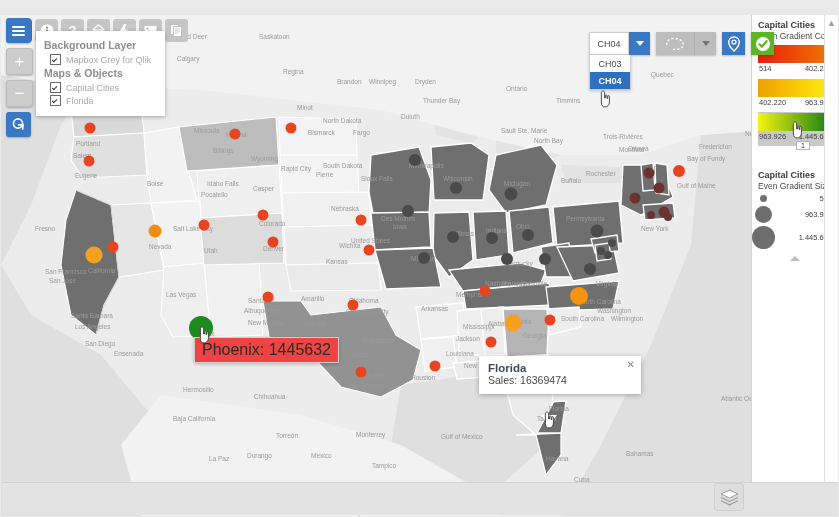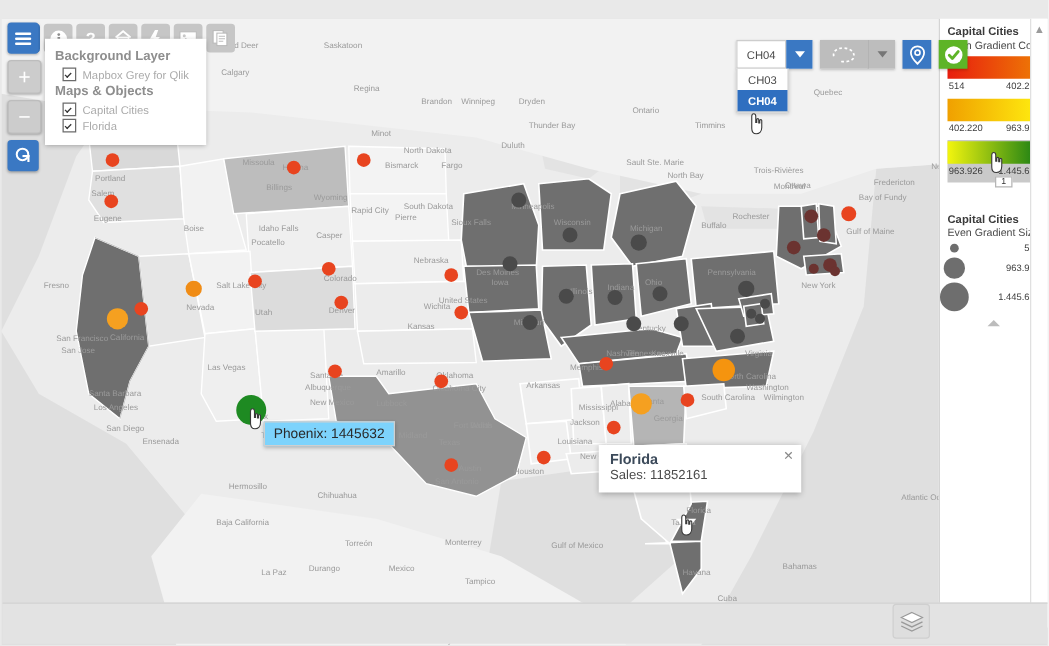--- a/index.html
+++ b/index.html
@@ -111,22 +111,22 @@
   .btn24.grey{background:#c6c6c6;}
   .dots{display:flex;gap:2.5px;}
   .dots i{width:3px;height:3px;background:#fff;border-radius:50%;display:block;}
 
   .searchbox{position:absolute;left:131px;bottom:3px;width:620px;height:26px;background:#fff;border:1px solid #cfcfcf;z-index:37;}
   .searchchev{position:absolute;right:6px;top:7px;font-size:10px;color:#a8a8a8;}
   .layersbtn{position:absolute;left:713px;bottom:5px;width:28px;height:26px;background:#dedede;
      border:1px solid #cfcfcf;border-radius:3px;display:flex;align-items:center;justify-content:center;z-index:39;}
 
   
-  .tip-phoenix{position:absolute;left:210px;top:322px;background:#7dd3fc;border:1px solid #cfcfcf;
-     padding:3px 7px;font-size:11px;color:#2a2a2a;box-shadow:0 1px 3px rgba(0,0,0,.25);z-index:36;
+  .tip-phoenix{position:absolute;left:193px;top:322px;background:#ef4444;border:1px solid #cfcfcf;
+     padding:3px 7px;font-size:16px;color:#2a2a2a;box-shadow:0 1px 3px rgba(0,0,0,.25);z-index:36;
      font-family:"Liberation Sans",sans-serif;}
   .infowin{position:absolute;left:478px;top:341px;width:144px;background:#fff;
      box-shadow:0 1px 5px rgba(0,0,0,.3);padding:6px 9px 7px 9px;z-index:36;}
   .infowin .nm{font-size:11.5px;font-weight:bold;color:#3c4a5a;}
   .infowin .ln{font-size:10.5px;color:#4a4a4a;line-height:1.25;}
   .infowin .cls{position:absolute;right:6px;top:3px;font-size:10px;color:#888;cursor:pointer;}
   .infotail{position:absolute;left:540px;top:400px;width:0;height:0;
      border-left:8px solid transparent;border-right:8px solid transparent;border-top:10px solid #fff;z-index:36;}
 
   
@@ -415,21 +415,21 @@
           <div class="mk" style="left: 667px; top: 202px; width: 8px; height: 8px; background: rgb(107, 51, 48);"></div>
           <div class="mk" style="left: 650px; top: 200px; width: 8px; height: 8px; background: rgb(107, 51, 48);"></div>
         </div>
 
       <div class="tip-phoenix">Phoenix: 1445632</div>
 
       <div class="infotail"></div>
       <div class="infowin">
         <span class="cls">✕</span>
         <div class="nm">Florida</div>
-        <div class="ln">Sales: 11852161</div>
+        <div class="ln">Sales: 16369474</div>
       </div>
 
       <svg class="cur" style="left:542px;top:396px;" width="14" height="18" viewBox="0 0 14 18">
         <path d="M4,1 C5.2,1 5.6,2 5.6,3 L5.6,8 L6.4,8 L6.4,5.6 C6.4,4.6 8,4.6 8,5.6 L8,8.4 L8.8,8.4 L8.8,6.4 C8.8,5.4 10.4,5.4 10.4,6.4 L10.4,12 C10.4,15 8.6,17 6,17 C3.6,17 2.4,15.4 2.4,12.6 L2.4,3 C2.4,2 2.8,1 4,1 Z" fill="#ffffff" stroke="#3a3a3a" stroke-width="0.9"></path>
       </svg>
 
       <svg class="cur" style="left:197px;top:311px;" width="14" height="18" viewBox="0 0 14 18">
         <path d="M4,1 C5.2,1 5.6,2 5.6,3 L5.6,8 L6.4,8 L6.4,5.6 C6.4,4.6 8,4.6 8,5.6 L8,8.4 L8.8,8.4 L8.8,6.4 C8.8,5.4 10.4,5.4 10.4,6.4 L10.4,12 C10.4,15 8.6,17 6,17 C3.6,17 2.4,15.4 2.4,12.6 L2.4,3 C2.4,2 2.8,1 4,1 Z" fill="#ffffff" stroke="#3a3a3a" stroke-width="0.9"></path>
       </svg>
     </div>

